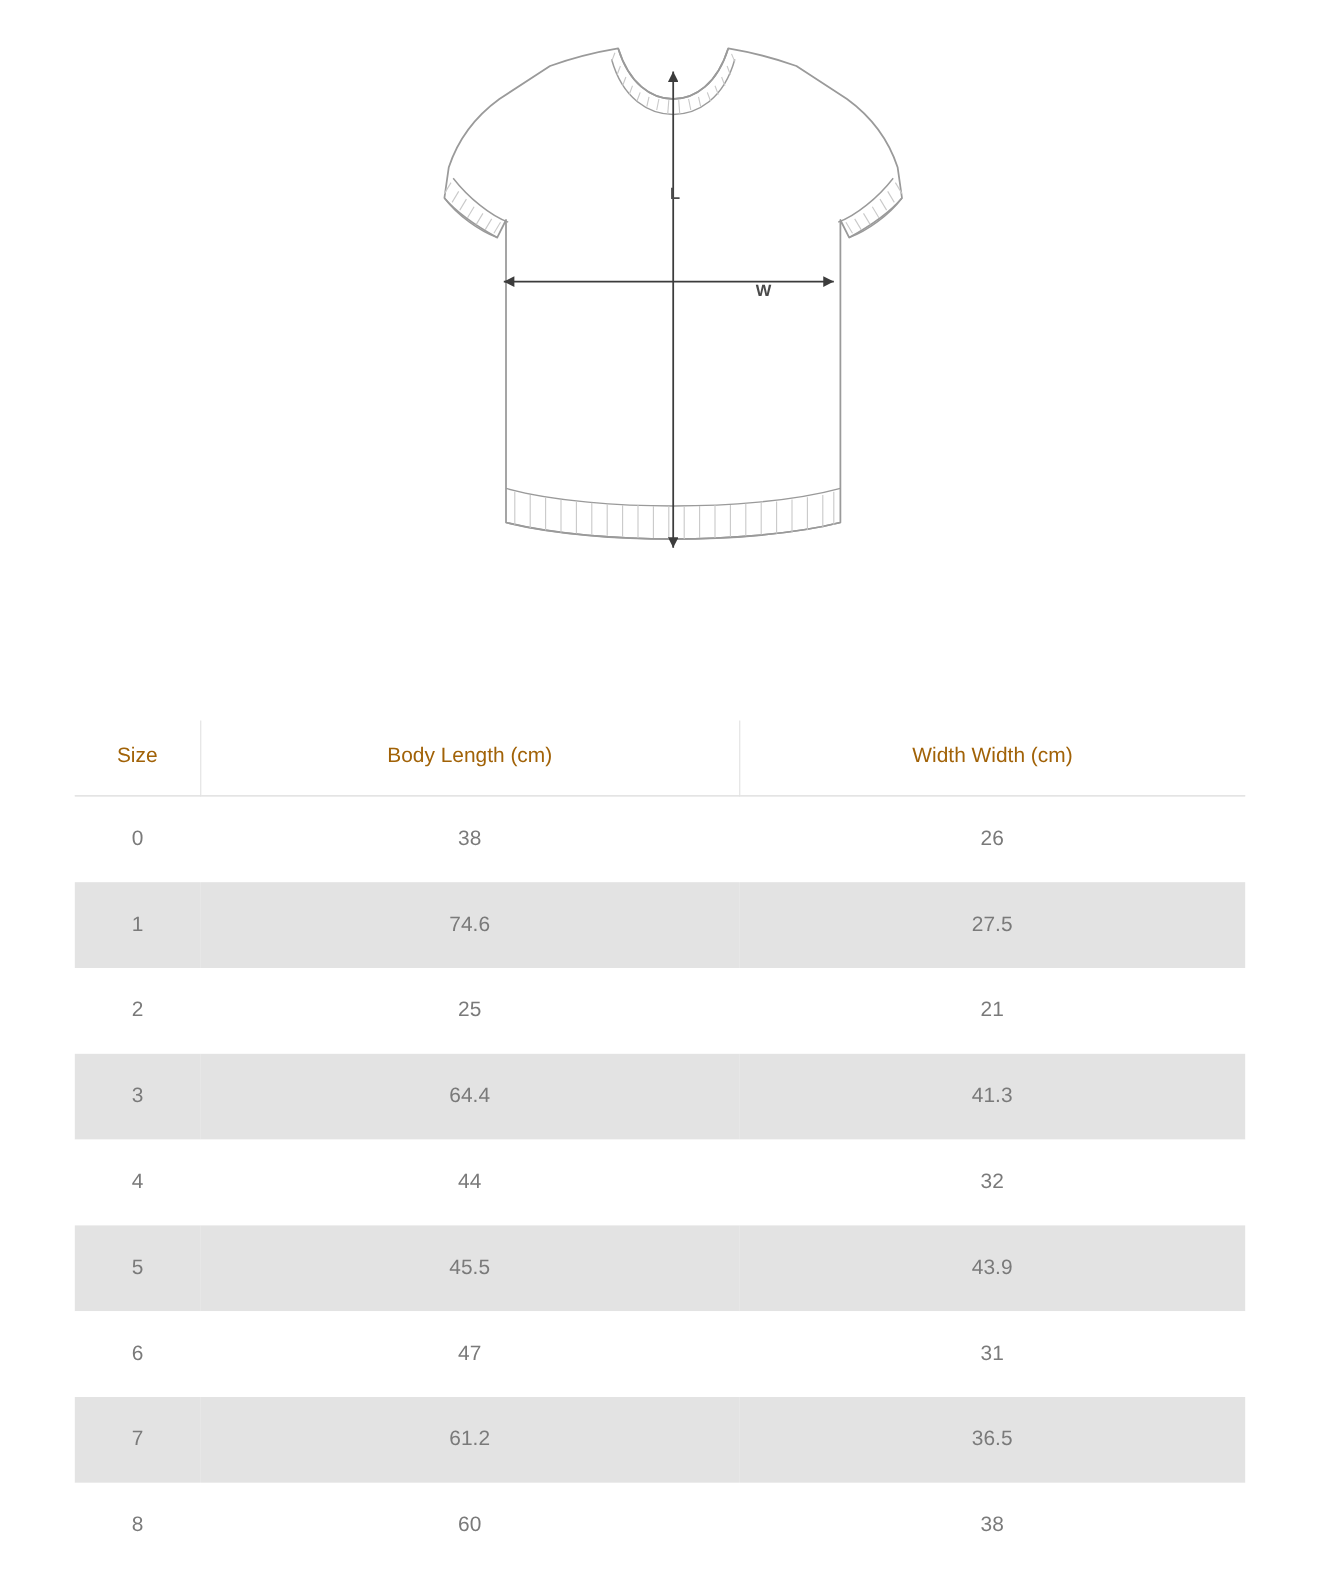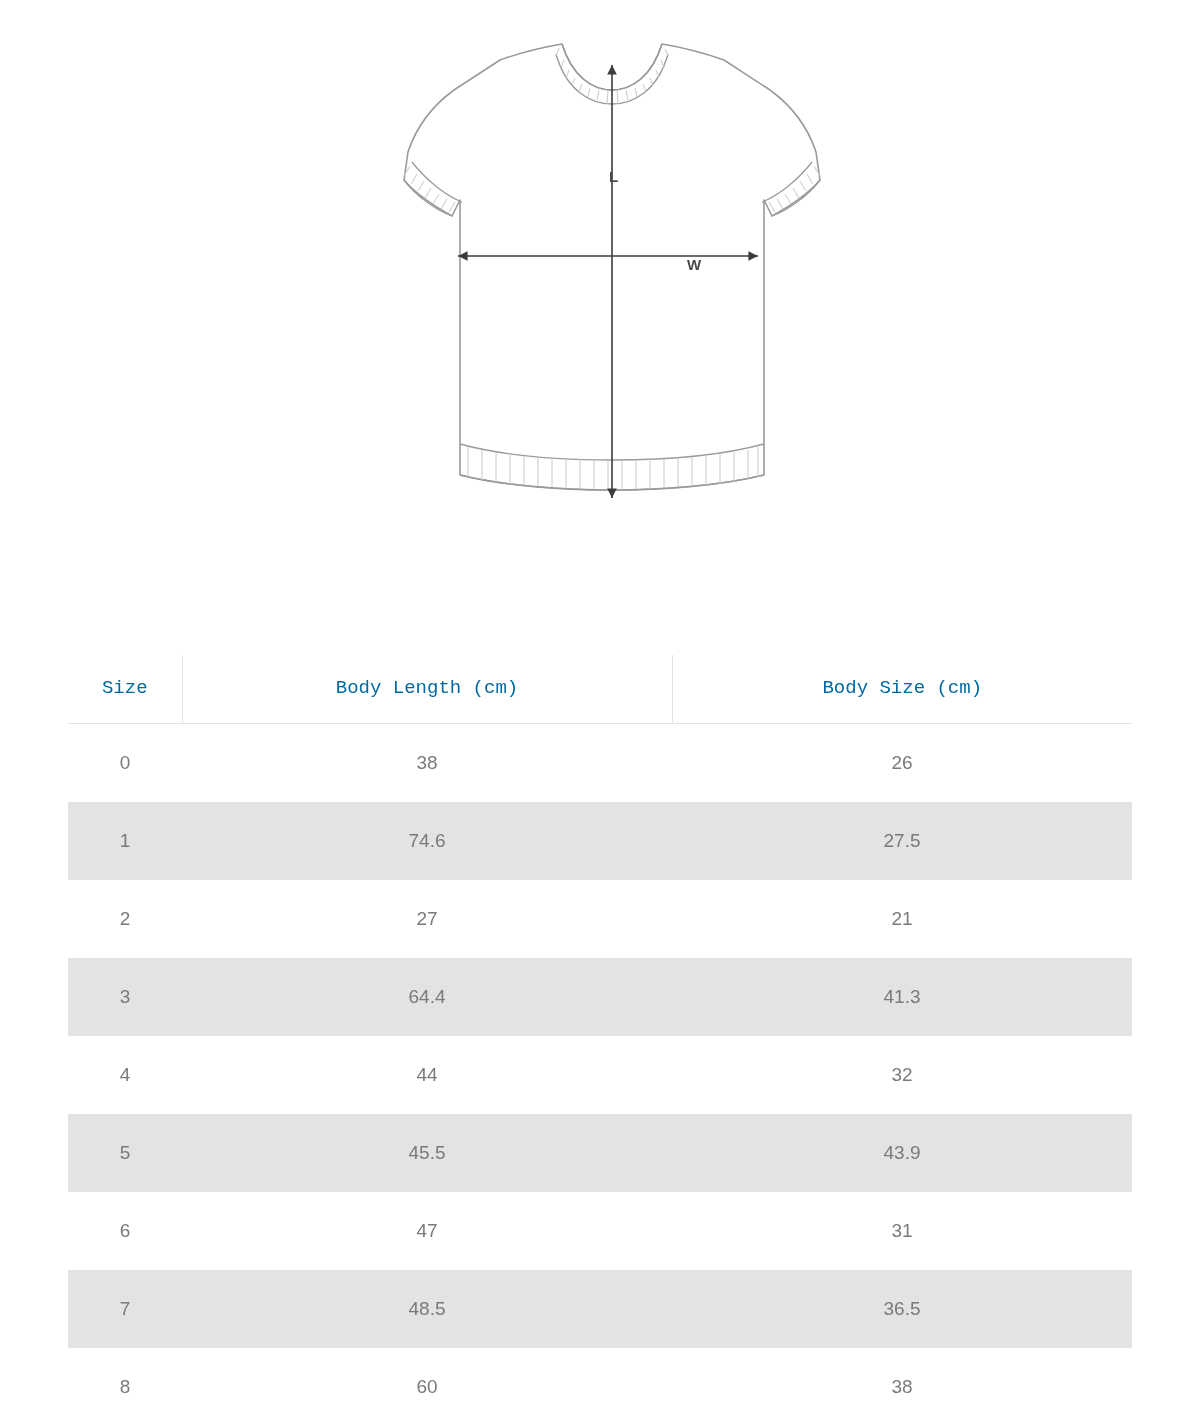--- a/index.html
+++ b/index.html
@@ -47,24 +47,24 @@
     left: 68px;
     top: 655px;
     width: 1064px;
   }
   table.size-table {
     width: 1064px;
     border-collapse: collapse;
     table-layout: fixed;
   }
   table.size-table thead th {
-    font-family: Liberation Mono, monospace;
+    font-family: Liberation Sans, sans-serif;
     font-size: 19px;
     font-weight: normal;
-    color: #0369a1;
+    color: #a16207;
     padding: 22px 0 24px 0;
     text-align: center;
     background: #ffffff;
     border-bottom: 1px solid #e2e2e2;
   }
   table.size-table thead th.col-size {
     width: 114px;
     border-right: 1px solid #e2e2e2;
   }
   table.size-table thead th.col-length {
@@ -217,37 +217,37 @@
     <div class="dim-label l">L</div>
     <div class="dim-label w">W</div>
   </div>
 
   <div class="table-wrap">
     <table class="size-table">
       <thead>
         <tr>
           <th class="col-size">Size</th>
           <th class="col-length">Body Length (cm)</th>
-          <th class="col-width">Body Size (cm)</th>
+          <th class="col-width">Width Width (cm)</th>
         </tr>
       </thead>
       <tbody>
         <tr class="even">
           <td>0</td>
           <td>38</td>
           <td>26</td>
         </tr>
         <tr class="odd">
           <td>1</td>
           <td>74.6</td>
           <td>27.5</td>
         </tr>
         <tr class="even">
           <td>2</td>
-          <td>27</td>
+          <td>25</td>
           <td>21</td>
         </tr>
         <tr class="odd">
           <td>3</td>
           <td>64.4</td>
           <td>41.3</td>
         </tr>
         <tr class="even">
           <td>4</td>
           <td>44</td>
@@ -258,21 +258,21 @@
           <td>45.5</td>
           <td>43.9</td>
         </tr>
         <tr class="even">
           <td>6</td>
           <td>47</td>
           <td>31</td>
         </tr>
         <tr class="odd">
           <td>7</td>
-          <td>48.5</td>
+          <td>61.2</td>
           <td>36.5</td>
         </tr>
         <tr class="even">
           <td>8</td>
           <td>60</td>
           <td>38</td>
         </tr>
       </tbody>
     </table>
   </div>

